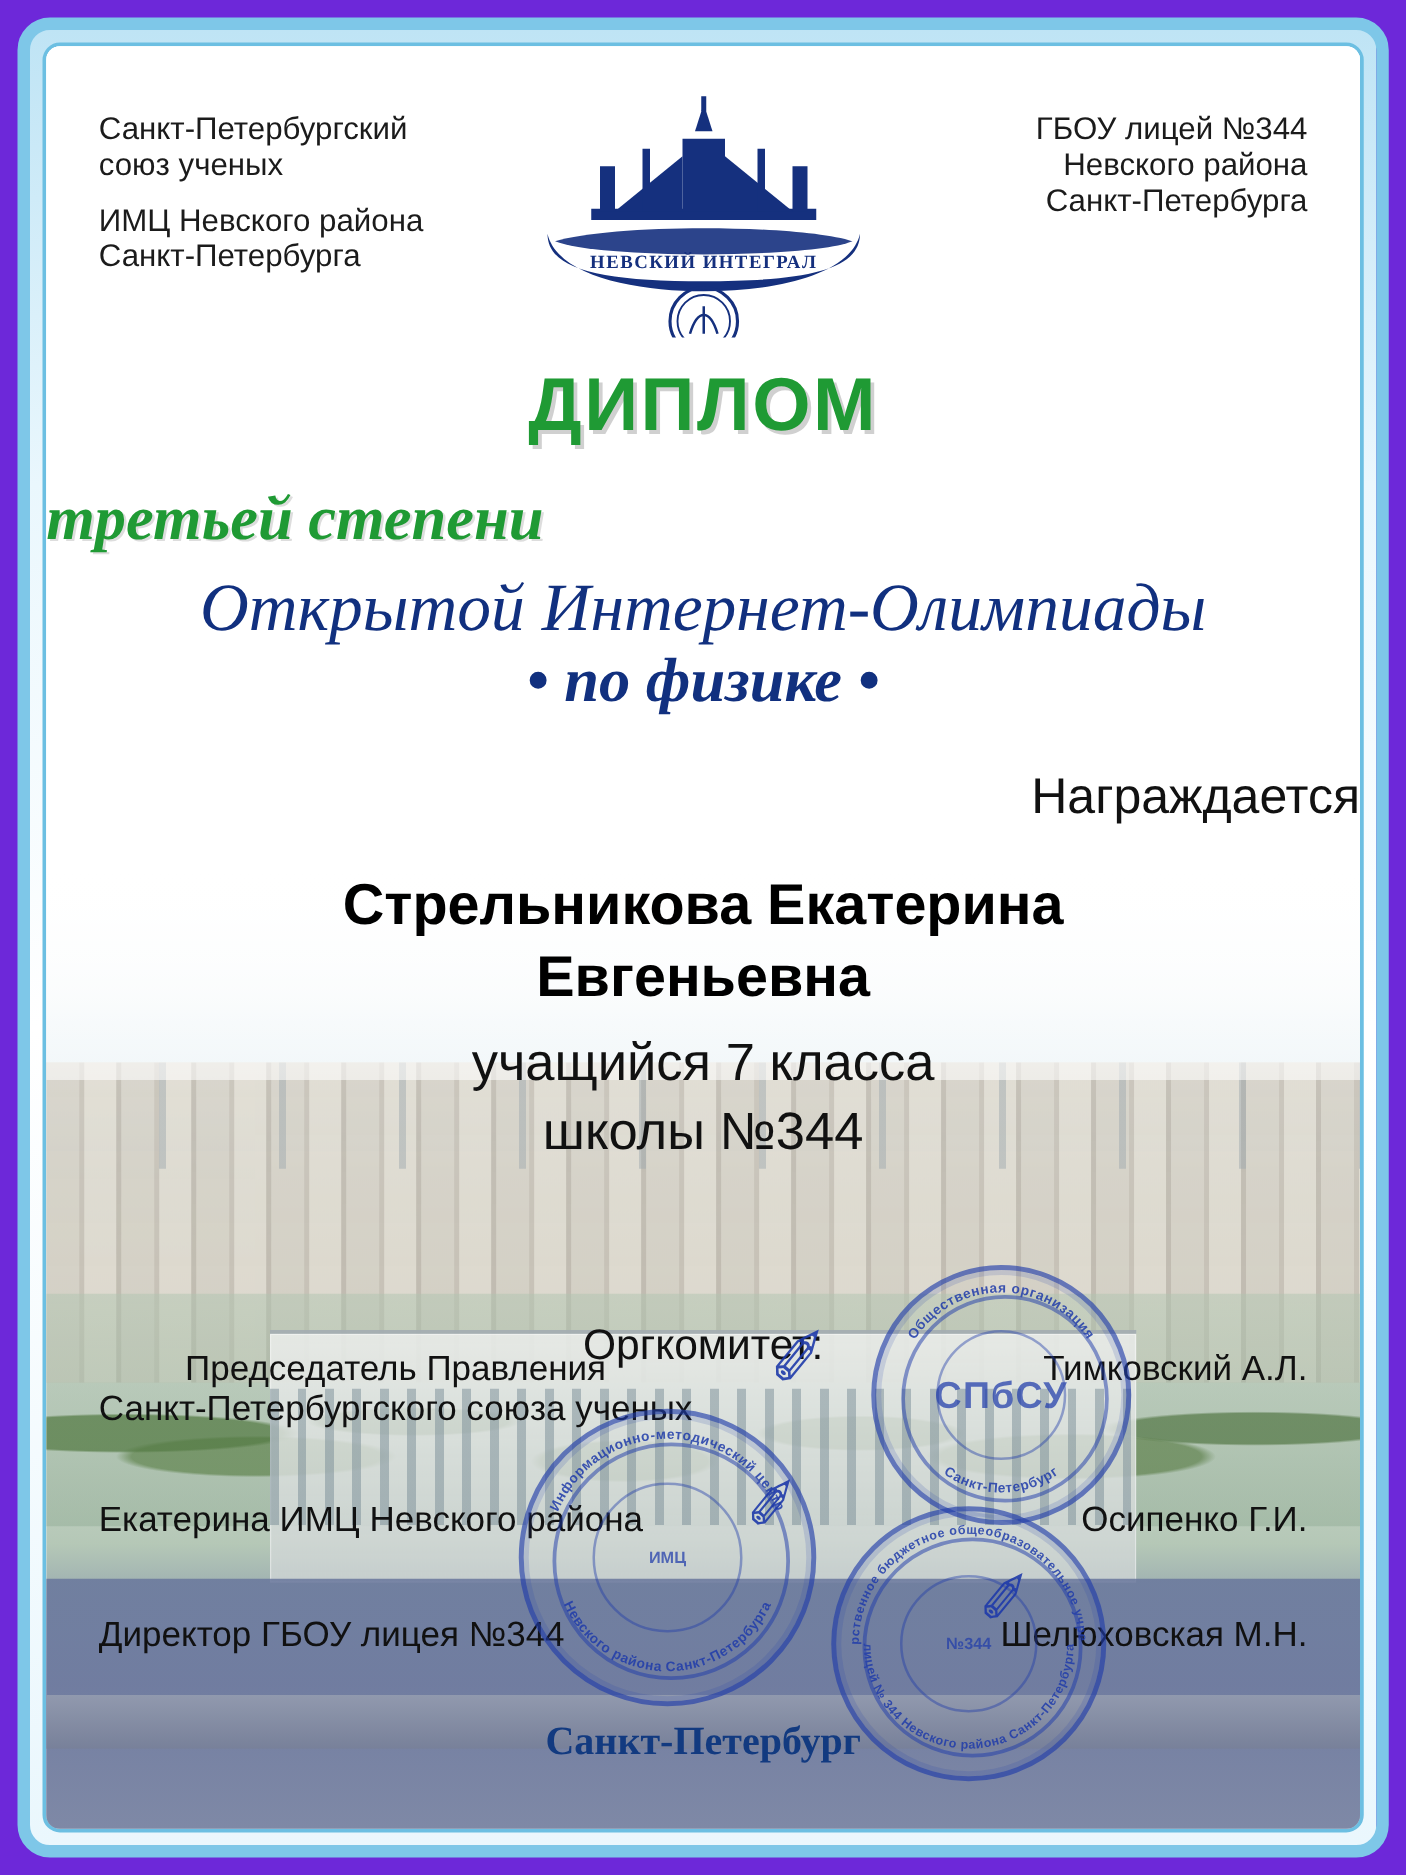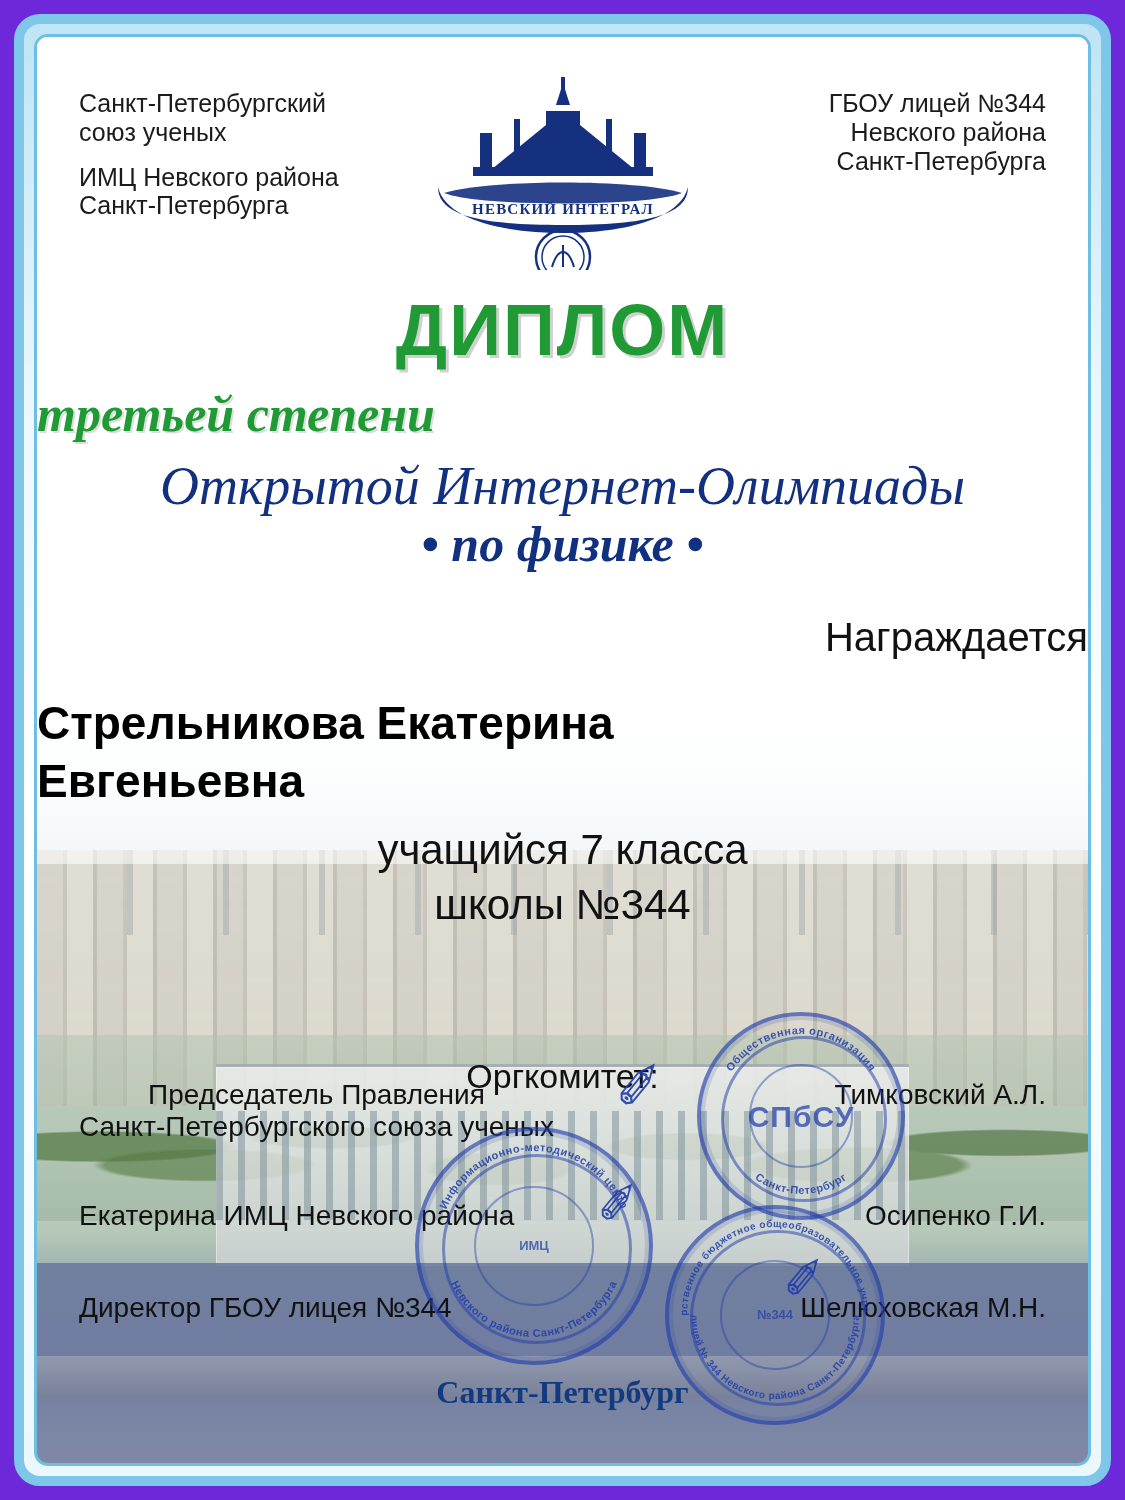--- a/index.html
+++ b/index.html
@@ -134,21 +134,21 @@
   .hdr-right { text-align: right; }
   .hdr-left .gap { height: 16px; }
 
   
   .emblem { position: absolute; top: 38px; left: 50%; transform: translateX(-50%); width: 300px; text-align:center; }
 
   
   .title-diplom {
     position: absolute; top: 252px; width: 100%; text-align: center;
     font-family: "Liberation Sans", sans-serif;
-    font-weight: bold; font-size: 72px; letter-spacing: 2px;
+    font-weight: bold; font-size: 60px; letter-spacing: 2px;
     color: #1f9a34;
     text-shadow: 3px 3px 0 rgba(120,120,120,0.35);
   }
   .title-degree {
     position: absolute; top: 348px; width: 100%; text-align: left;
     font-family: "Liberation Serif", serif;
     font-style: italic; font-weight: bold; font-size: 50px;
     color: #1f9a34;
     text-shadow: 2px 2px 0 rgba(120,120,120,0.25);
   }
@@ -161,21 +161,21 @@
     position: absolute; top: 478px; width: 100%; text-align: center;
     font-family: "Liberation Serif", serif;
     font-style: italic; font-weight: bold; font-size: 50px; color: #11307f;
   }
 
   .awarded {
     position: absolute; top: 578px; width: 100%; text-align: right;
     font-size: 40px; color: #111;
   }
   .recipient {
-    position: absolute; top: 658px; width: 100%; 
+    position: absolute; top: 658px; width: 100%; text-align: center;
     font-size: 46px; font-weight: bold; color: #000; line-height: 1.25;
   }
   .grade {
     position: absolute; top: 786px; width: 100%; text-align: center;
     font-size: 42px; color: #111; line-height: 1.3;
   }
 
   .orgcom {
     position: absolute; top: 1020px; width: 100%; text-align: center;
     font-size: 34px; color: #111;

